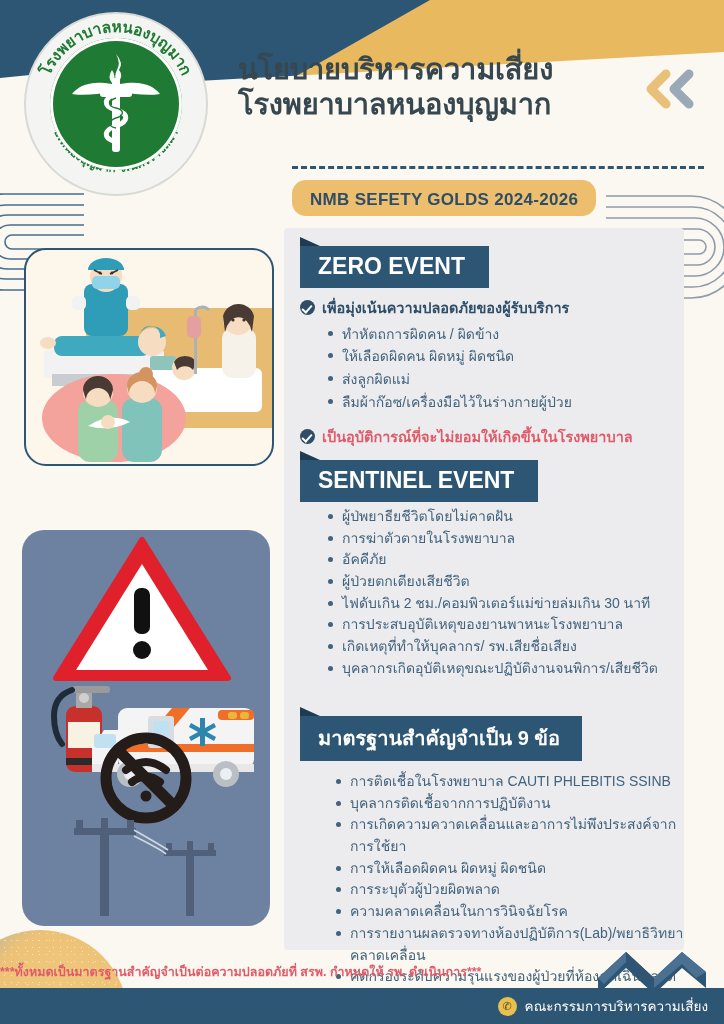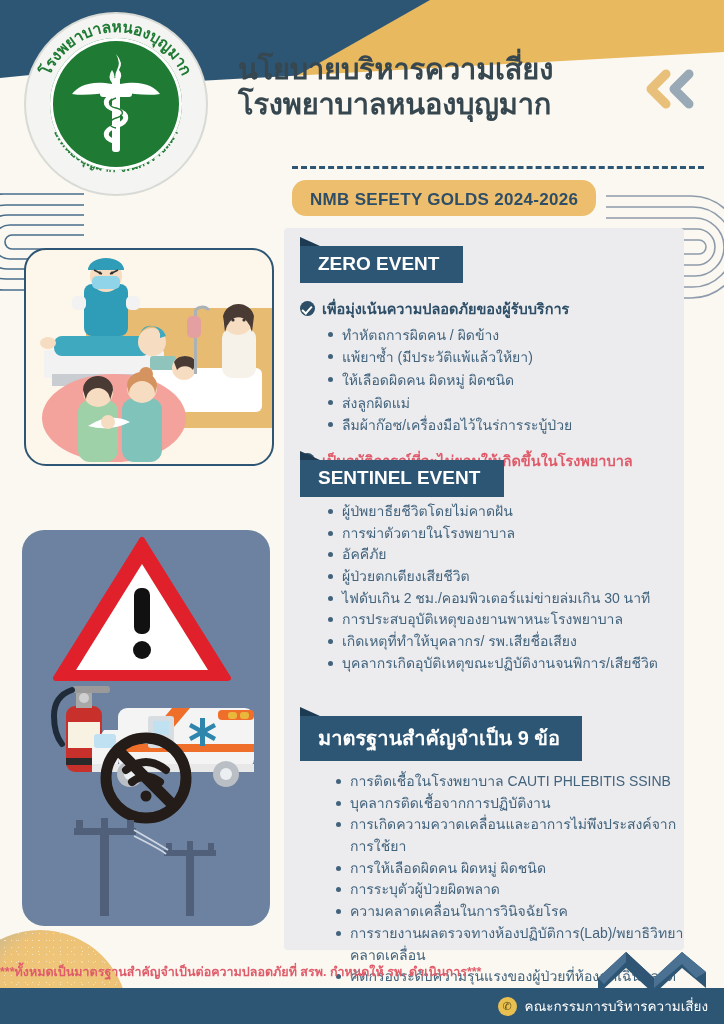--- a/index.html
+++ b/index.html
@@ -87,36 +87,36 @@
   .icons-card {
     position:absolute; left:22px; top:530px; width:248px; height:396px;
     background:#6d82a0; border-radius:22px; overflow:hidden;
   }
 
   
   .sec { position:absolute; }
   .banner {
     position:relative; display:inline-block;
     background:#2d5574; color:#ffffff;
-    font-size:19px; font-weight:700;
+    font-size:23px; font-weight:700;
     padding:7px 24px 8px 18px;
     white-space:nowrap;
   }
   .banner.thai { font-size:20px; padding:6px 22px 7px 18px; }
   .banner::before {
     content:""; position:absolute; left:0; top:-9px;
     width:20px; height:9px; background:#1d3b52;
     clip-path:polygon(0 0, 20px 9px, 0 9px);
   }
 
   
   .chk-row {
     display:flex; align-items:flex-start; gap:7px;
     font-size:14.5px; font-weight:700; color:#2d4e66;
-    line-height:1.42; margin-top:16px;
+    line-height:1.42; margin-top:10px;
   }
   .chk-row.red { color:#e05b6a; font-weight:700; margin-top:14px; }
   .chk {
     flex:0 0 auto; width:15px; height:15px; border-radius:50%;
     background:#2d4e66; position:relative; margin-top:2px;
   }
   .chk::after {
     content:""; position:absolute; left:4px; top:3px;
     width:4px; height:8px; border:solid #fff;
     border-width:0 2px 2px 0; transform:rotate(42deg);
@@ -362,24 +362,23 @@
   </div>
 
   <div class="sec" style="left:300px;top:246px;width:392px;">
     <div class="banner">ZERO EVENT</div>
     <div class="chk-row">
       <span class="chk"></span>
       <span>เพื่อมุ่งเน้นความปลอดภัยของผู้รับบริการ</span>
     </div>
     <ul class="bullets">
       <li>ทำหัตถการผิดคน / ผิดข้าง</li>
-      <li>แพ้ยาซ้ำ (มีประวัติแพ้แล้วให้ยา)</li>
       <li>ให้เลือดผิดคน ผิดหมู่ ผิดชนิด</li>
       <li>ส่งลูกผิดแม่</li>
-      <li>ลืมผ้าก๊อซ/เครื่องมือไว้ในร่การระบู้ป่วย</li>
+      <li>ลืมผ้าก๊อซ/เครื่องมือไว้ในร่างกายผู้ป่วย</li>
     </ul>
     <div class="chk-row red">
       <span class="chk"></span>
       <span>เป็นอุบัติการณ์ที่จะไม่ยอมให้เกิดขึ้นในโรงพยาบาล</span>
     </div>
   </div>
 
   <div class="sec" style="left:300px;top:460px;width:392px;">
     <div class="banner">SENTINEL EVENT</div>
     <ul class="bullets tight">

